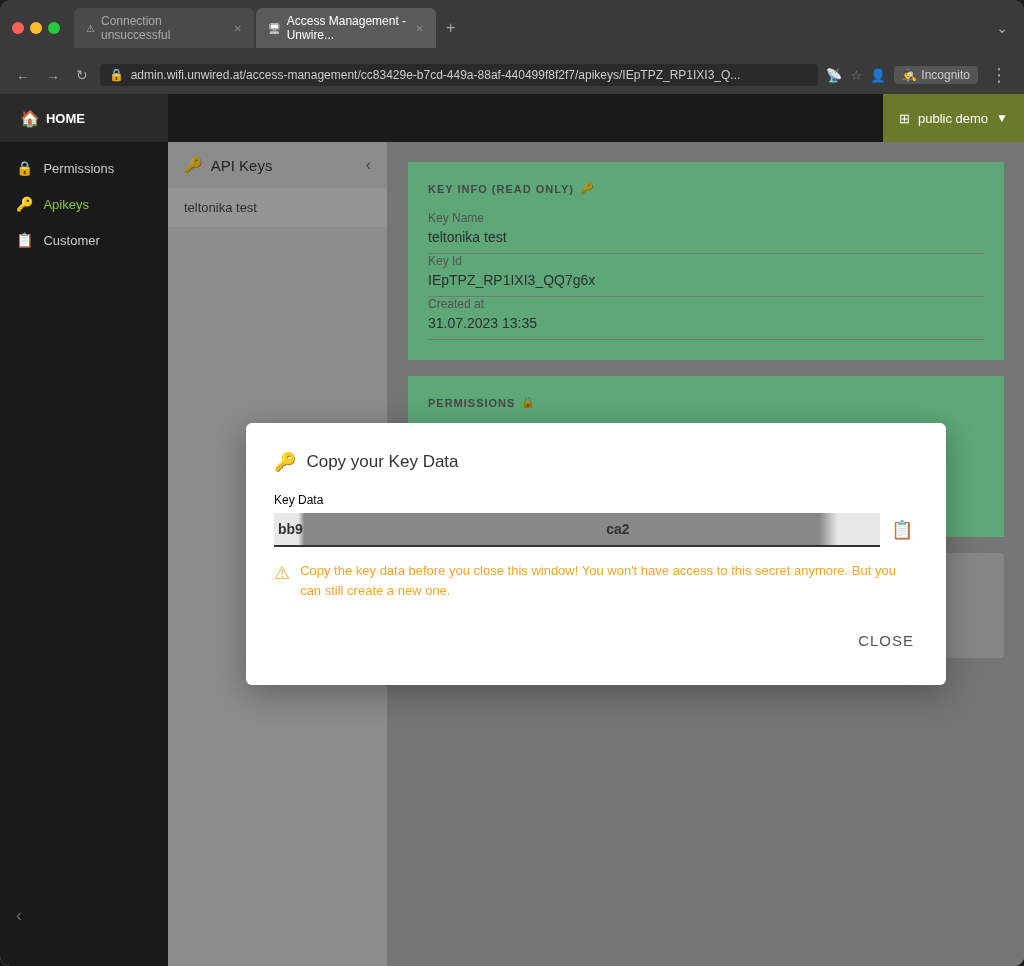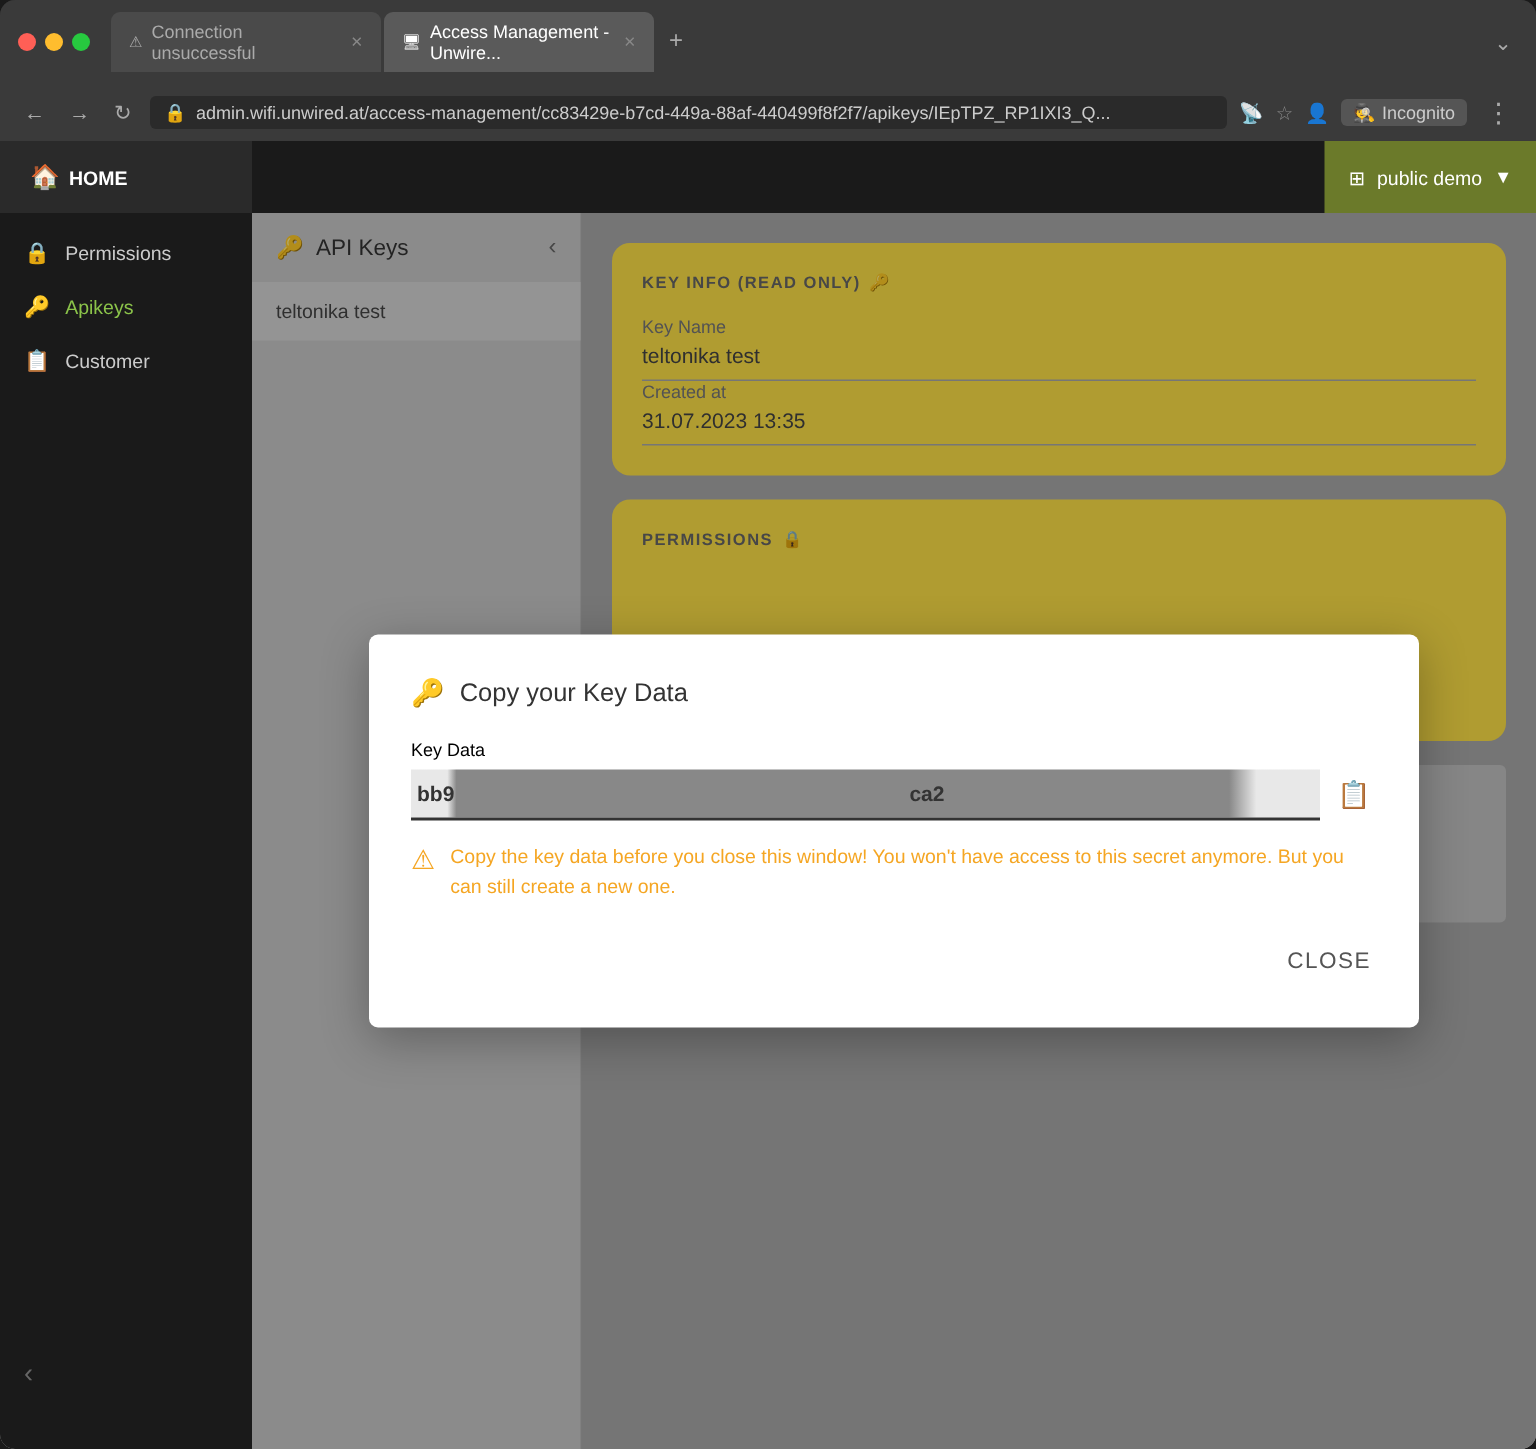--- a/index.html
+++ b/index.html
@@ -41,21 +41,21 @@
     .sidebar-item.active { color: #8bc34a; }
     .sidebar-item-icon { font-size: 14px; }
     .sidebar-collapse { position: absolute; bottom: 40px; left: 16px; color: #666; font-size: 18px; cursor: pointer; }
     .api-keys-panel { background: #c8c8c8; width: 220px; flex-shrink: 0; border-right: 1px solid #aaa; }
     .panel-header { display: flex; align-items: center; justify-content: space-between; padding: 14px 16px; }
     .panel-title { font-size: 15px; color: #333; display: flex; align-items: center; gap: 8px; font-weight: 500; }
     .panel-collapse { color: #666; cursor: pointer; font-size: 16px; }
     .api-key-item { padding: 12px 16px; font-size: 13px; color: #444; cursor: pointer; background: #d5d5d5; }
 
     .detail-panel { flex: 1; background: #a8a8a8; padding: 20px; overflow-y: auto; }
-    .detail-section { background: #fde047; border-radius: 12px; padding: 20px; margin-bottom: 16px; }
+    .detail-section { background: #86efac; border-radius: 0; padding: 20px; margin-bottom: 16px; }
     .section-header { font-size: 11px; font-weight: bold; color: #666; letter-spacing: 1px; margin-bottom: 16px; display: flex; align-items: center; gap: 6px; text-transform: uppercase; }
     .field-group { margin-bottom: 0; }
     .field-label { font-size: 12px; color: #777; margin-bottom: 4px; }
     .field-value { font-size: 14px; color: #444; padding-bottom: 8px; border-bottom: 1px solid #aaa; }
     .save-btn { background: #9e9e9e; border: 1px solid #888; padding: 8px 20px; font-size: 12px; color: #555; cursor: pointer; display: flex; align-items: center; gap: 6px; letter-spacing: 1px; font-weight: bold; border-radius: 2px; }
     .key-actions-section { background: #c0c0c0; border-radius: 4px; padding: 20px; }
     .revoke-btn { background: #9e9e9e; border: 1px solid #888; padding: 10px 20px; font-size: 12px; color: #555; cursor: pointer; display: flex; align-items: center; gap: 8px; letter-spacing: 1px; font-weight: bold; border-radius: 2px; }
 
     
     .modal-overlay { position: absolute; top: 0; left: 0; right: 0; bottom: 0; background: rgba(0,0,0,0.3); display: flex; align-items: center; justify-content: center; z-index: 100; }
@@ -173,20 +173,24 @@
           <div class="detail-section">
             <div class="section-header">
               <span>KEY INFO (READ ONLY)</span>
               <span>🔑</span>
             </div>
             <div class="field-group">
               <div class="field-label">Key Name</div>
               <div class="field-value">teltonika test</div>
             </div>
             <div class="field-group">
+              <div class="field-label">Key Id</div>
+              <div class="field-value">IEpTPZ_RP1IXI3_QQ7g6x</div>
+            </div>
+            <div class="field-group">
               <div class="field-label">Created at</div>
               <div class="field-value">31.07.2023 13:35</div>
             </div>
           </div>
 
           <div class="detail-section">
             <div class="section-header">
               <span>PERMISSIONS</span>
               <span>🔒</span>
             </div>

